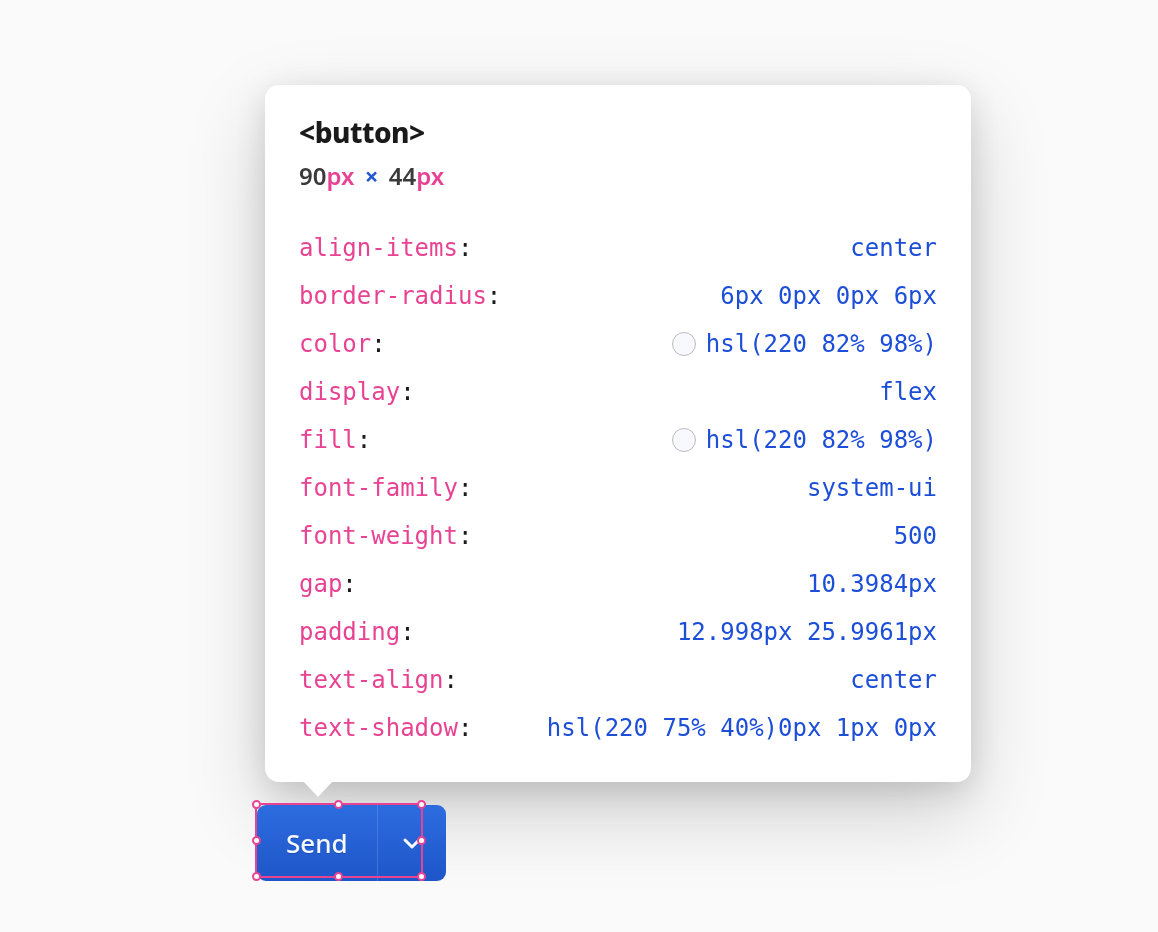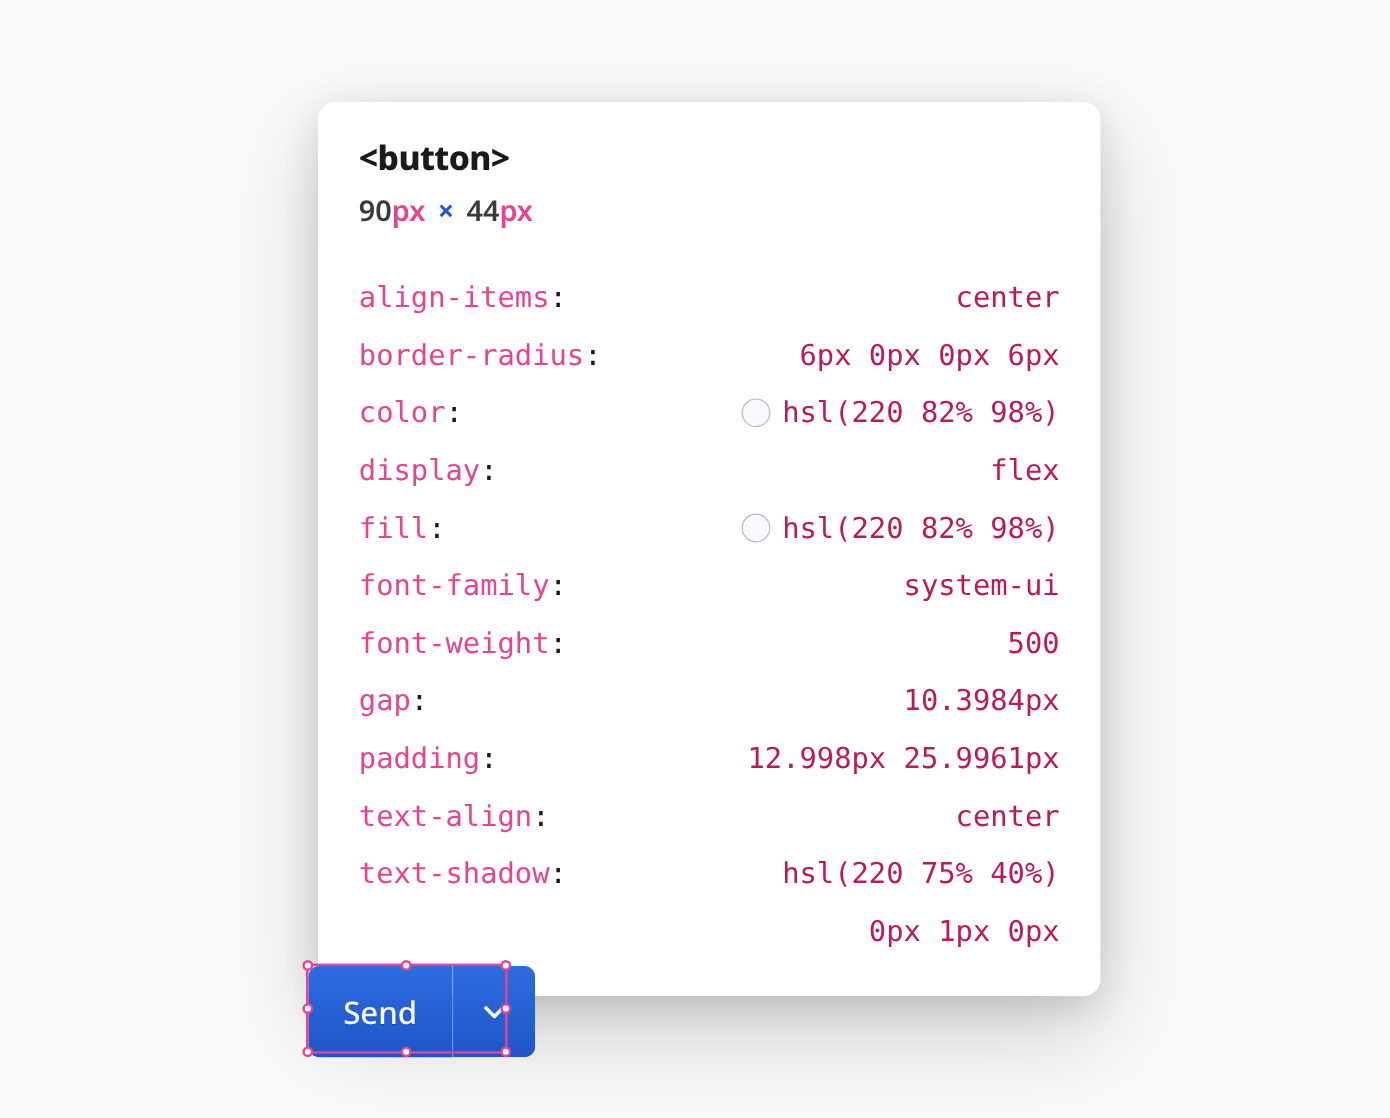--- a/index.html
+++ b/index.html
@@ -13,21 +13,21 @@
       height: 932px;
       background: #fafafa;
       font-family: system-ui, -apple-system, sans-serif;
       position: relative;
     }
     
     .tooltip-panel {
       position: absolute;
       left: 265px;
       top: 85px;
-      width: 652px;
+      width: 706px;
       background: white;
       border-radius: 14px;
       box-shadow: 0 30px 80px rgba(0,0,0,0.18), 0 8px 30px rgba(0,0,0,0.12);
       padding: 28px 34px 30px 34px;
     }
     
     .tooltip-panel::after {
       content: '';
       position: absolute;
       bottom: -15px;
@@ -82,31 +82,31 @@
       color: #e84393;
       white-space: nowrap;
     }
     
     .prop-name::after {
       content: ':';
       color: #1a1a1a;
     }
     
     .prop-value {
-      color: #be185d;
+      color: #1d4ed8;
       text-align: right;
       display: flex;
       align-items: center;
       justify-content: flex-end;
       gap: 10px;
       flex-wrap: wrap;
     }
     
     .prop-value.multiline {
-      flex-direction: column;
+      flex-direction: row;
       align-items: flex-end;
       gap: 0;
     }
     
     .color-swatch {
       display: inline-block;
       width: 24px;
       height: 24px;
       border-radius: 50%;
       border: 1.5px solid #bbb;

